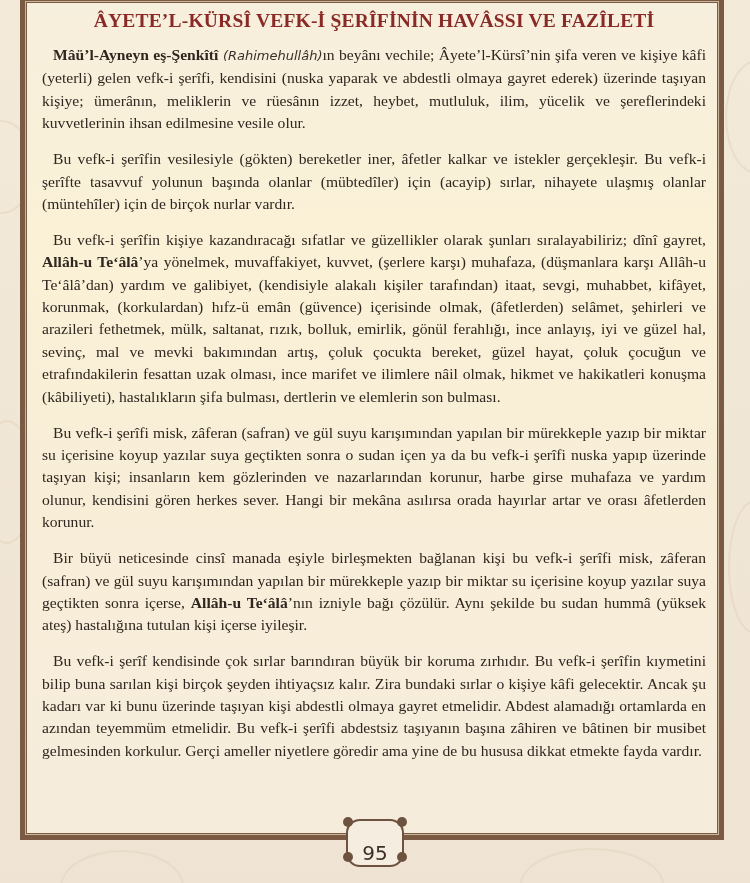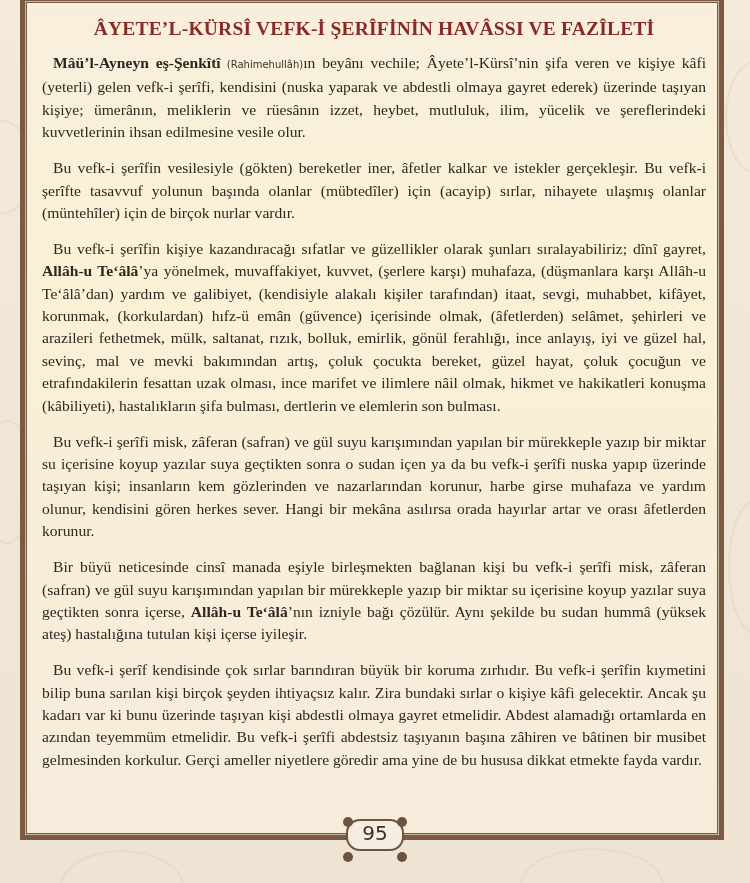--- a/index.html
+++ b/index.html
@@ -19,31 +19,31 @@
     background: linear-gradient(180deg, #f7efdd 0%, #faf1d6 30%, #f8eed8 60%, #f6ecdc 100%);
     box-sizing:border-box;
   }
   .content {
     position:absolute; left:42px; top:8px; width:664px;
     font-family: "Liberation Serif", "DejaVu Serif", serif;
     color:#2f2620; font-size:15.6px; line-height:22.4px;
   }
   .title {
     text-align:center; color:#8a2a26; font-weight:bold;
-    font-size:19.5px; letter-spacing:0.2px; margin:8px 0 10px 0; line-height:26px;
+    font-size:19.5px; letter-spacing:0.2px; margin:0 0 10px 0; line-height:26px;
   }
   .para {
     margin:0 0 13.5px 0; text-indent:11px; text-align:justify;
   }
   .b { font-weight:bold;font-family:Liberation Serif, serif; }
-  .it { font-size:10px; font-family:"DejaVu Sans","Liberation Sans",sans-serif; color:#3a302a; }
+  .it { font-style:italic; font-size:13px; font-family:"DejaVu Sans","Liberation Sans",sans-serif; color:#3a302a; }
   .page-badge {
-    position:absolute; left:346px; top:819px; width:58px; height:32px;
+    position:absolute; left:346px; top:819px; width:58px; height:48px;
     background:#f4ede0; border:2px solid #6e5240; border-radius:14px;
-    box-sizing:border-box; display:flex; align-items:flex-start; justify-content:center;
+    box-sizing:border-box; display:flex; align-items:flex-end; justify-content:center;
     font-family:"DejaVu Sans","Liberation Sans",sans-serif; font-size:20px; color:#3b2f27;
   }
   .corner { position:absolute; width:10px; height:10px; background:#6e5240; border-radius:50%; }
 </style>
 </head>
 <body>
 
 <div class="bg-ornament" style="left:-30px;top:120px;width:60px;height:90px;"></div>
 <div class="bg-ornament" style="left:-20px;top:420px;width:50px;height:120px;"></div>
 <div class="bg-ornament" style="left:725px;top:60px;width:60px;height:110px;"></div>

